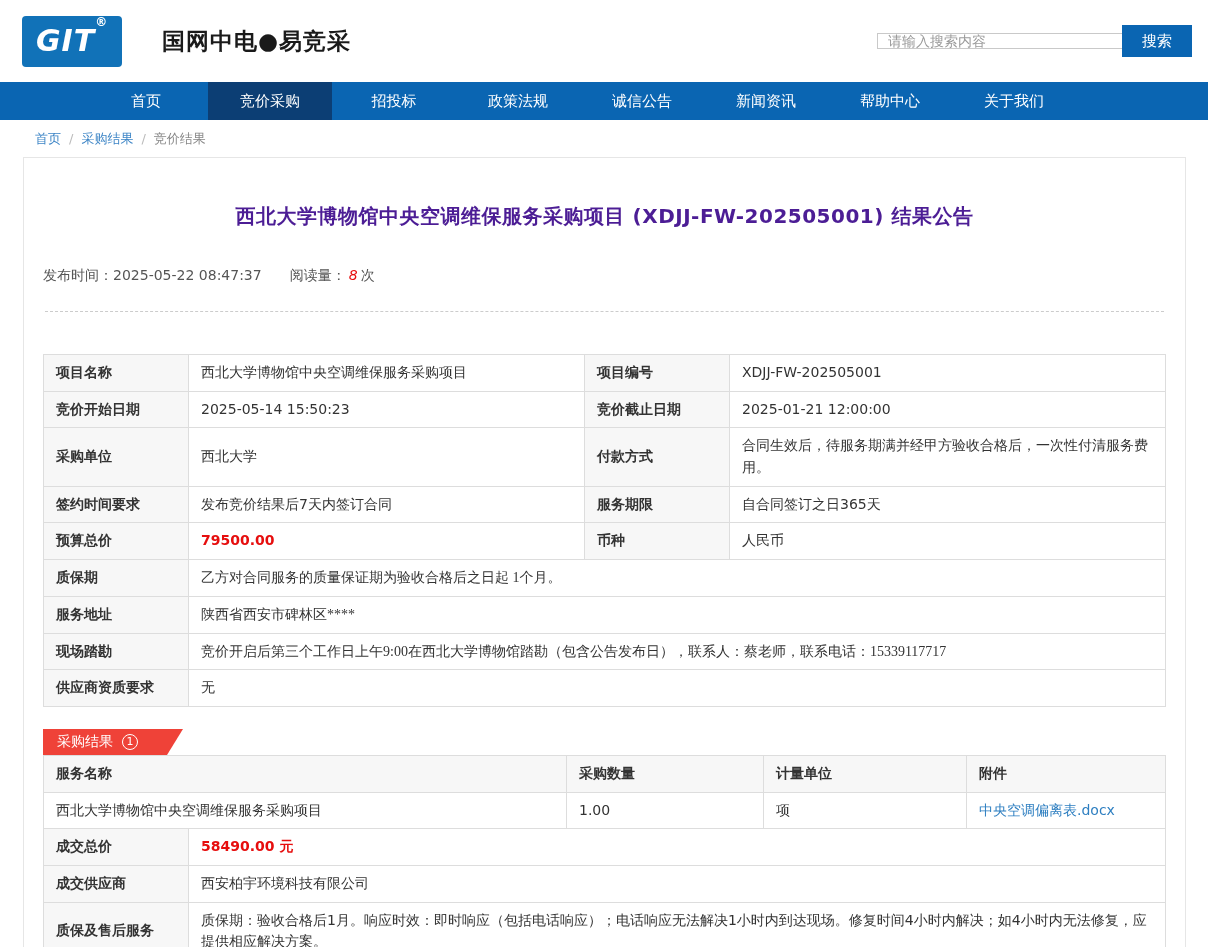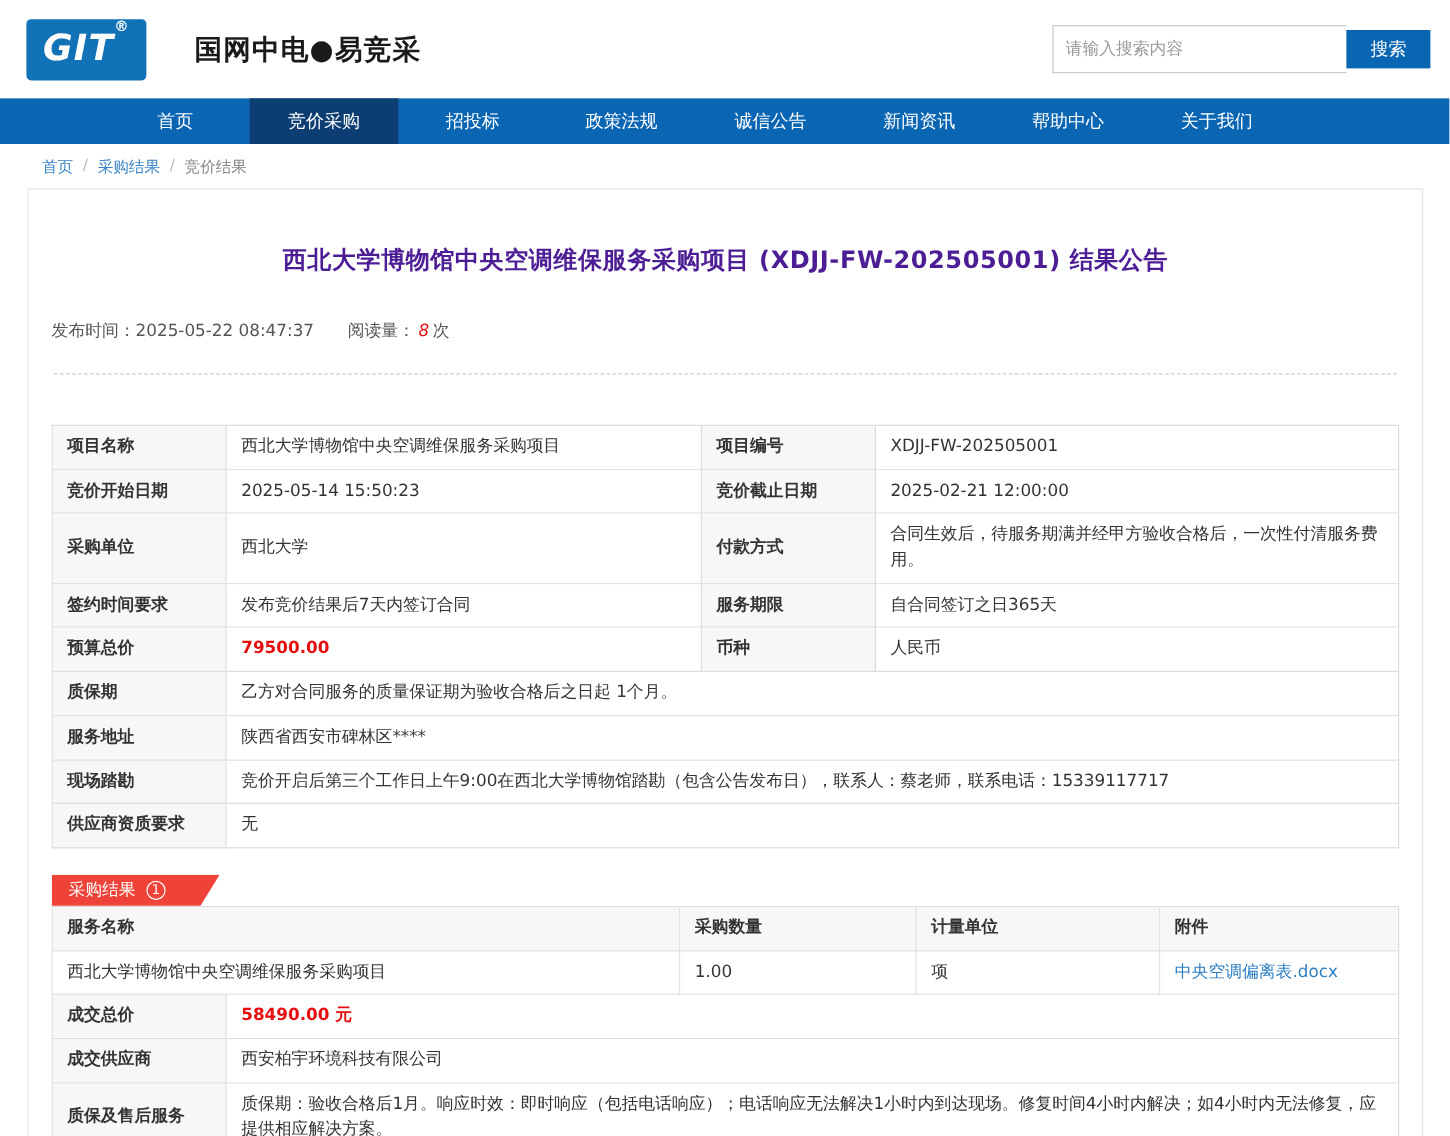--- a/index.html
+++ b/index.html
@@ -13,21 +13,21 @@
   .top-header { height:82px; background:#fff; display:flex; align-items:center; padding:0 16px 0 22px;gap:28px; }
   .logo-box {
     width:100px; height:51px; background:#1172b8; border-radius:4px;
     display:flex; align-items:center; justify-content:center; flex:0 0 auto;
   }
   .logo-text { color:#fff; font-size:30px; font-weight:bold; font-style:italic; letter-spacing:1px; line-height:1; }
   .logo-reg { color:#fff; font-size:12px; vertical-align:top; position:relative; top:-10px; font-style:normal; }
   .brand { font-size:23px; font-weight:bold; color:#1a1a1a; margin-left:12px; letter-spacing:1px; }
   .search-area { margin-left:auto; display:flex; align-items:center; }
   .search-input {
-    width:245px; height:40px; border:1px solid #c9c9c9; border-right:none;
+    width:245px; height:16px; border:1px solid #c9c9c9; border-right:none;
     padding:0 10px; font-size:14px; color:#000000; outline:none;
     font-family:"DejaVu Sans","Liberation Sans",sans-serif;
   }
   .search-input::placeholder { color:#9a9a9a; }
   .search-btn {
     width:70px; height:32px; background:#0a65b2; color:#fff; border:none;
     font-size:15px; cursor:pointer; font-family:"DejaVu Sans","Liberation Sans",sans-serif;
   }
   
   .nav-bar { height:38px; background:#0a65b2; display:flex; padding-left:84px; }
@@ -57,21 +57,21 @@
     grid-template-columns:145px 396px 145px 1fr;
     border-top:1px solid #ddd; border-left:1px solid #ddd;
     font-size:14px;
   }
   .cell {
     border-right:1px solid #ddd; border-bottom:1px solid #ddd;
     padding:7px 12px; min-height:35px; display:flex; align-items:center;
     line-height:1.55; background:#fff;
   }
   .cell.label { background:#f7f7f7; font-weight:bold; color:#333; }
-  .cell.span3 { grid-column:2 / -1; }
+  .cell.span3 { grid-column:2 / -1;font-family:Liberation Serif, serif; }
   .price-red { color:#e60e0e; font-weight:bold; }
   
   .result-tab {
     margin-top:22px; width:140px; height:26px; background:#ef4238; color:#fff;
     display:flex; align-items:center; padding-left:14px; gap:9px; font-size:14px;
     clip-path:polygon(0 0, 100% 0, calc(100% - 16px) 100%, 0 100%);
   }
   .tab-count {
     width:16px; height:16px; border:1px solid #fff; border-radius:50%;
     display:flex; align-items:center; justify-content:center;
@@ -133,21 +133,21 @@
   <div class="info-table">
 
     <div class="cell label">项目名称</div>
     <div class="cell">西北大学博物馆中央空调维保服务采购项目</div>
     <div class="cell label">项目编号</div>
     <div class="cell">XDJJ-FW-202505001</div>
 
     <div class="cell label">竞价开始日期</div>
     <div class="cell">2025-05-14 15:50:23</div>
     <div class="cell label">竞价截止日期</div>
-    <div class="cell">2025-02-21 12:00:00</div>
+    <div class="cell">2025-01-21 12:00:00</div>
 
     <div class="cell label">采购单位</div>
     <div class="cell">西北大学</div>
     <div class="cell label">付款方式</div>
     <div class="cell">合同生效后，待服务期满并经甲方验收合格后，一次性付清服务费用。</div>
 
     <div class="cell label">签约时间要求</div>
     <div class="cell">发布竞价结果后7天内签订合同</div>
     <div class="cell label">服务期限</div>
     <div class="cell">自合同签订之日365天</div>

